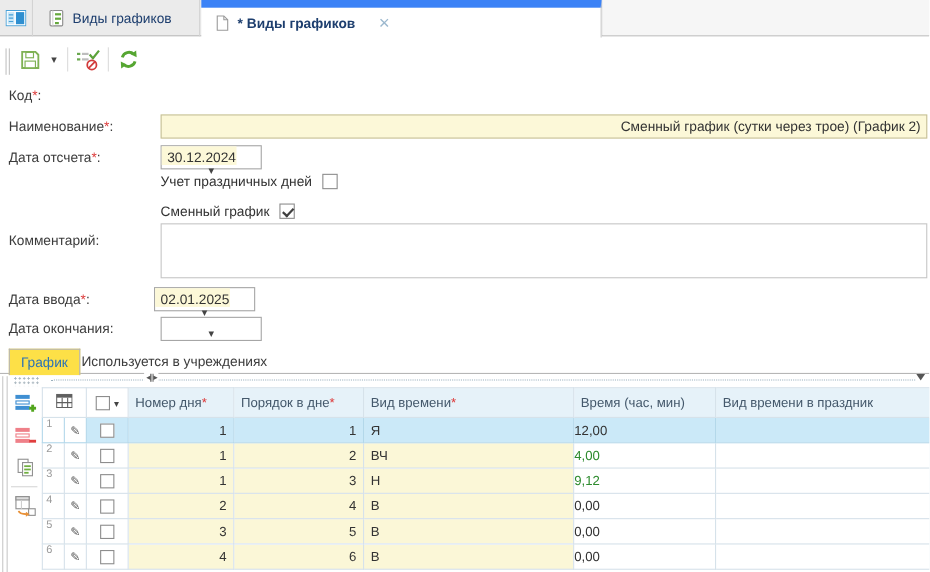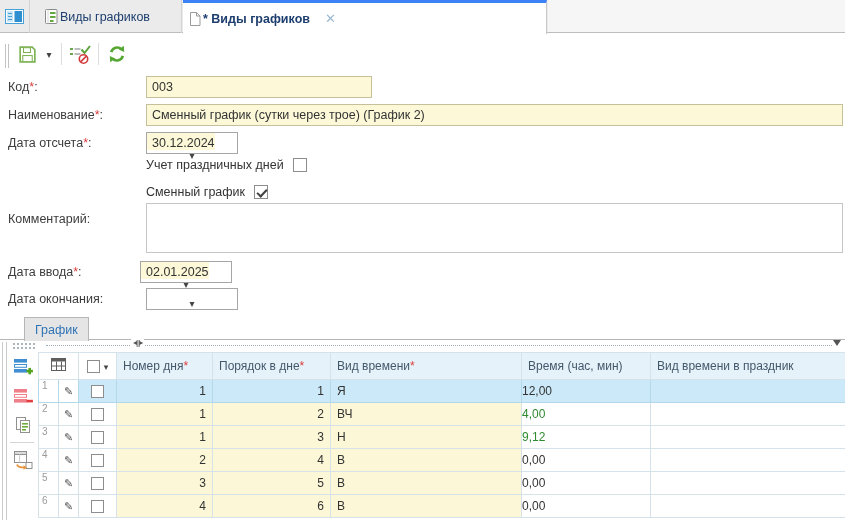--- a/index.html
+++ b/index.html
@@ -6,25 +6,25 @@
   html,body { background:#fff; }
   .screen {
     position:relative; width:845px; height:520px; overflow:hidden;
     background:#fff; font-family:"Liberation Sans","DejaVu Sans",sans-serif;
     font-size:12.5px; color:#333;
   }
   
   .tabbar { position:absolute; left:0; top:0; width:845px; height:33px;
             background:#ebebeb; border-bottom:1px solid #bdbdbd; }
   .tab { position:absolute; top:0; height:33px; display:flex; align-items:center;
-         gap:1px; color:#1d3e6e; }
+         gap:7px; color:#1d3e6e; }
   .tab-iconbtn { left:0; width:30px; justify-content:center; border-right:1px solid #d3d3d3; }
   .tab-journal { left:31px; width:151px; padding-left:12px; border-right:1px solid #d3d3d3; }
-  .tab-active { left:183px; width:364px; background:#fff; border-top:3px solid #3b82f6;
-                border-right:1px solid #c9c9c9; padding-left:5px; height:34px; z-index:2; }
+  .tab-active { left:183px; width:364px; background:#fff; border-top:7px solid #3b82f6;
+                border-right:1px solid #c9c9c9; padding-left:12px; height:34px; z-index:2; }
   .tab-active .tablabel { font-weight:700; }
   .tabbar-rest { position:absolute; left:548px; top:0; width:297px; height:32px; background:#f6f6f6; }
   .closex { margin-left:14px; color:#9cb8ce; font-size:13px; font-weight:700; cursor:pointer; }
   
   .toolbar { position:absolute; left:0; top:34px; width:845px; height:40px; background:#fff; }
   .tgrip { position:absolute; left:5px; top:10px; width:4px; height:24px;
            border-left:1px solid #c2c2c2; border-right:1px solid #c2c2c2; }
   .tbtn-top { position:absolute; top:6px; width:28px; height:28px; display:flex;
               align-items:center; justify-content:center; border-radius:3px; cursor:pointer; }
   .tsep { position:absolute; top:9px; width:1px; height:22px; background:#dcdcdc; }
@@ -44,21 +44,21 @@
         border:1px solid #8d8d8d; position:relative; cursor:pointer; }
   .cb.checked::after { content:""; position:absolute; left:2px; top:3px; width:8px; height:4px;
         border-left:2px solid #3f3f3f; border-bottom:2px solid #3f3f3f; transform:rotate(-47deg); }
   .tarea { position:absolute; left:146px; top:203px; width:697px; height:50px;
            border:1px solid #c6c6c6; background:#fff; resize:none; font:inherit; outline:none; }
   
   .subtabbar { position:absolute; left:0; top:316px; width:845px; height:24px;
                border-bottom:1px solid #b6b6b6; }
   .subtab { position:absolute; top:1px; height:23px; display:flex; align-items:center;
             padding:0 10px; cursor:pointer; }
-  .subtab.active { left:24px; background:#e5e5e5; border:1px solid #b6b6b6; border-bottom:none;
+  .subtab.active { left:8px; background:#fde047; border:1px solid #b6b6b6; border-bottom:none;
                    color:#2e74b5; height:24px; z-index:2; }
   .subtab.plain { left:64px; color:#3c3c3c; }
   
   .panelgrip { position:absolute; left:2px; top:342px; width:5px; height:178px;
                border-left:1px solid #c9c9c9; border-right:1px solid #c9c9c9; }
   .dots { position:absolute; left:12px; top:342px; width:24px; height:9px;
           background-image:radial-gradient(#a9b6bf 1px, transparent 1.1px);
           background-size:4px 4px; }
   .dotline { position:absolute; left:46px; top:345px; width:786px; height:0;
              border-top:1px dotted #9ab0bd; }
@@ -161,26 +161,25 @@
         <polygon points="16.8,1.8 17.2,8 11.8,5.4" fill="#56a632"></polygon>
         <path d="M15.8 11.8 A6.2 6.2 0 0 1 5.4 14.6" fill="none" stroke="#56a632" stroke-width="2.6"></path>
         <polygon points="3.2,18.2 2.8,12 8.2,14.6" fill="#56a632"></polygon>
       </svg>
     </div>
   </div>
 
   <div class="flabel" style="top:80px;">
     <span>Код</span><span class="req">*</span><span>:</span>
   </div>
-  <input class="tinput" style="left: 146px; top: 76px; width: 226px;" readonly="" value="003">
 
   <div class="flabel" style="top:108px;">
     <span>Наименование</span><span class="req">*</span><span>:</span>
   </div>
-  <input class="tinput" style="left: 146px; top: 104px; width: 697px;" readonly="" value="Сменный график (сутки через трое) (График 2)">
+  <input class="tinput" style="left: 146px; top: 104px; width: 697px; text-align: right;" readonly="" value="Сменный график (сутки через трое) (График 2)">
 
   <div class="flabel" style="top:136px;">
     <span>Дата отсчета</span><span class="req">*</span><span>:</span>
   </div>
   <div class="combo" style="left:146px; top:132px;">
     <div class="cval yellow">30.12.2024</div>
     <div class="cbtn">
       <span class="caret">▾</span>
     </div>
   </div>
@@ -216,20 +215,23 @@
   <div class="combo" style="left:146px; top:288px;">
     <div class="cval"></div>
     <div class="cbtn">
       <span class="caret">▾</span>
     </div>
   </div>
 
   <div class="subtabbar">
     <div class="subtab active">
       <span>График</span>
+    </div>
+    <div class="subtab plain">
+      <span>Используется в учреждениях</span>
     </div>
   </div>
 
   <div class="panelgrip"></div>
   <div class="dots"></div>
   <div class="dotline"></div>
   <div class="splitter">◂|||▸</div>
   <div class="endtri"></div>
 
   <div class="sidebtn" style="top:354px;">

